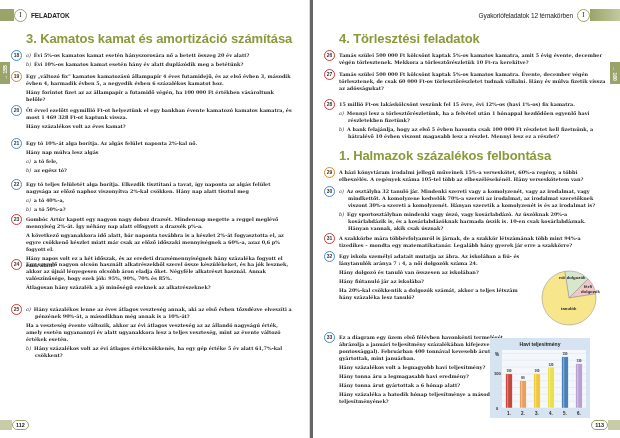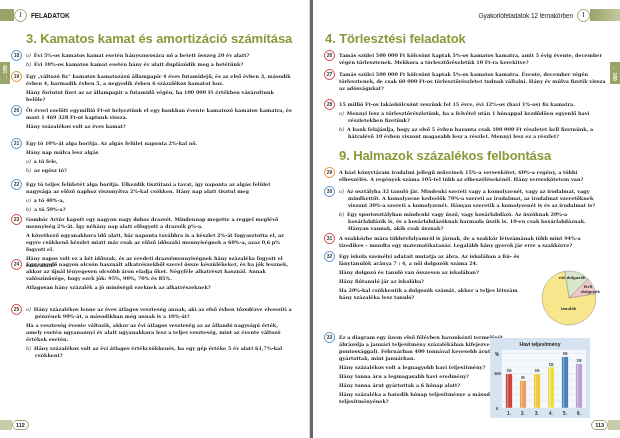--- a/index.html
+++ b/index.html
@@ -110,22 +110,22 @@
     </div>
   </div>
 
   <div class="page right">
     <div class="hdr-right">
       <div class="hdr-text-r">Gyakorlófeladatok 12 témakörben</div>
       <div class="chap-circle">I</div>
       <div class="hdr-bar-right"></div>
     </div>
     <div class="side-tab r">→ 160</div>
-    <div class="section-title" style="left:12px; top:31px;">4. Törlesztési feladatok</div>
-    <div class="section-title" style="left:26px; top:148px;">9. Halmazok százalékos felbontása</div>
+    <div class="section-title" style="left:26px; top:31px;">4. Törlesztési feladatok</div>
+    <div class="section-title" style="left:26px; top:148px;">1. Halmazok százalékos felbontása</div>
     <div id="right-tasks">
         <div class="task" style="top: 52px;">
           <div class="num red">26</div>
           <div class="p">Tamás szülei 500 000 Ft kölcsönt kaptak 5%-os kamatos kamatra, amit 5 évig évente, december végén törlesztenek. Mekkora a törlesztőrészletük 10 Ft-ra kerekítve?</div>
         </div>
         <div class="task" style="top: 71px;">
           <div class="num red">27</div>
           <div class="p">Tamás szülei 500 000 Ft kölcsönt kaptak 5%-os kamatos kamatra. Évente, december végén törlesztenek, de csak 60 000 Ft-os törlesztőrészletet tudnak vállalni. Hány év múlva fizetik vissza az adósságukat?</div>
         </div>
         <div class="task" style="top: 101px;">

